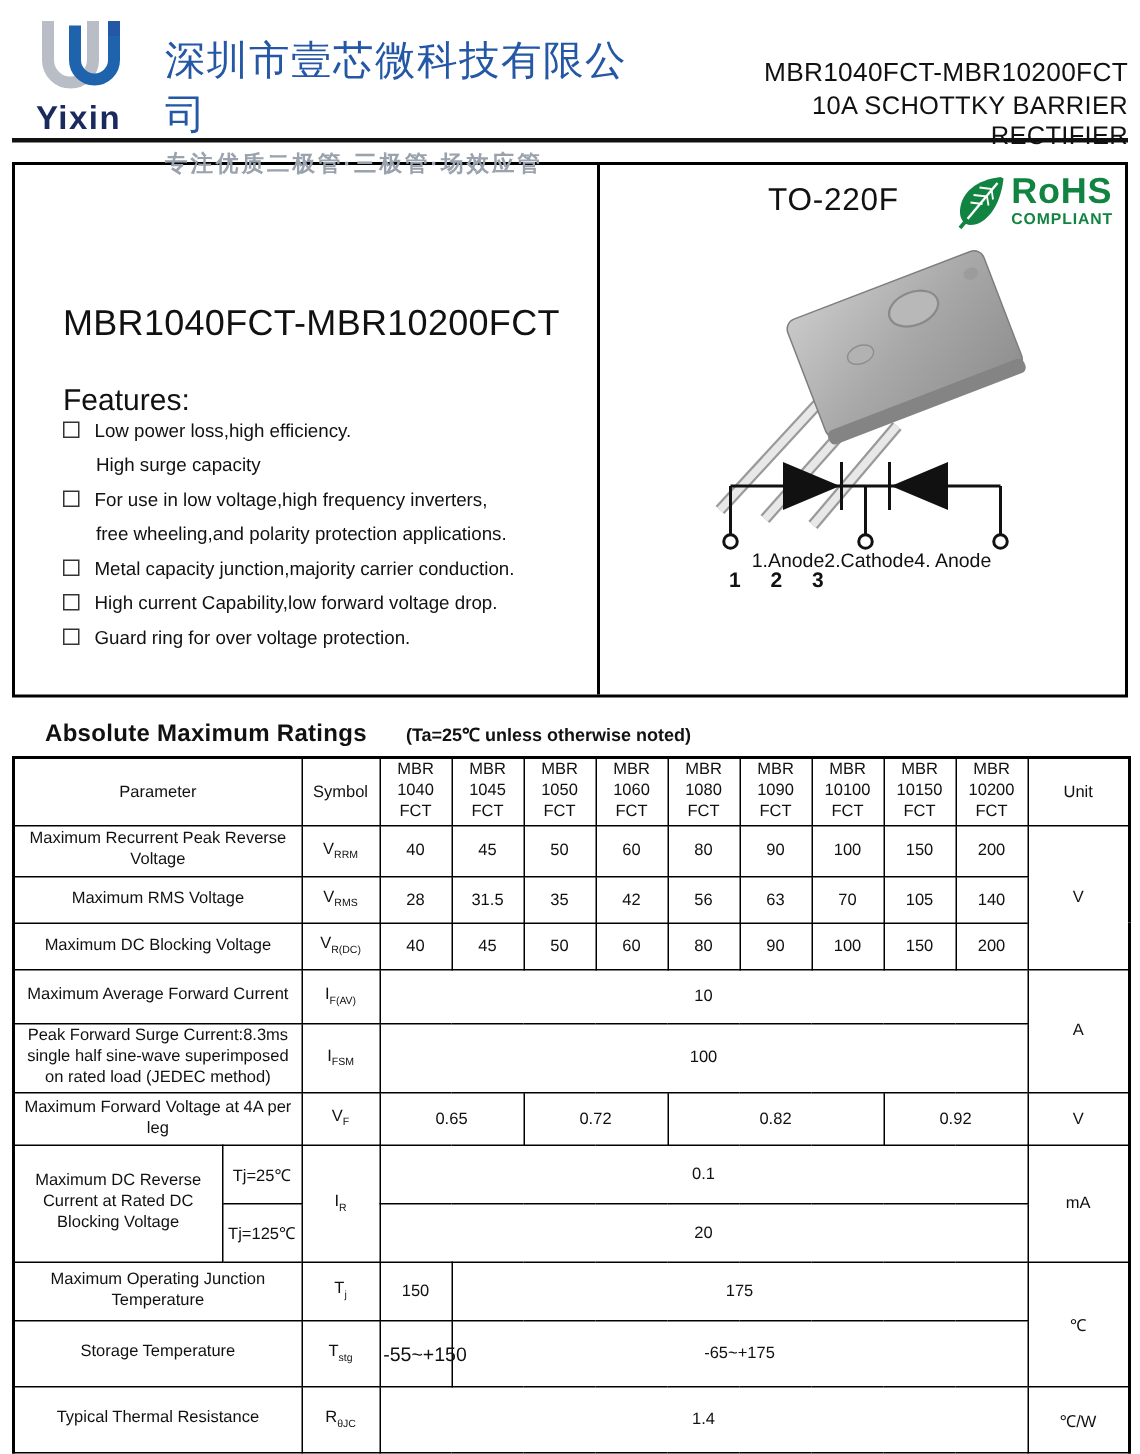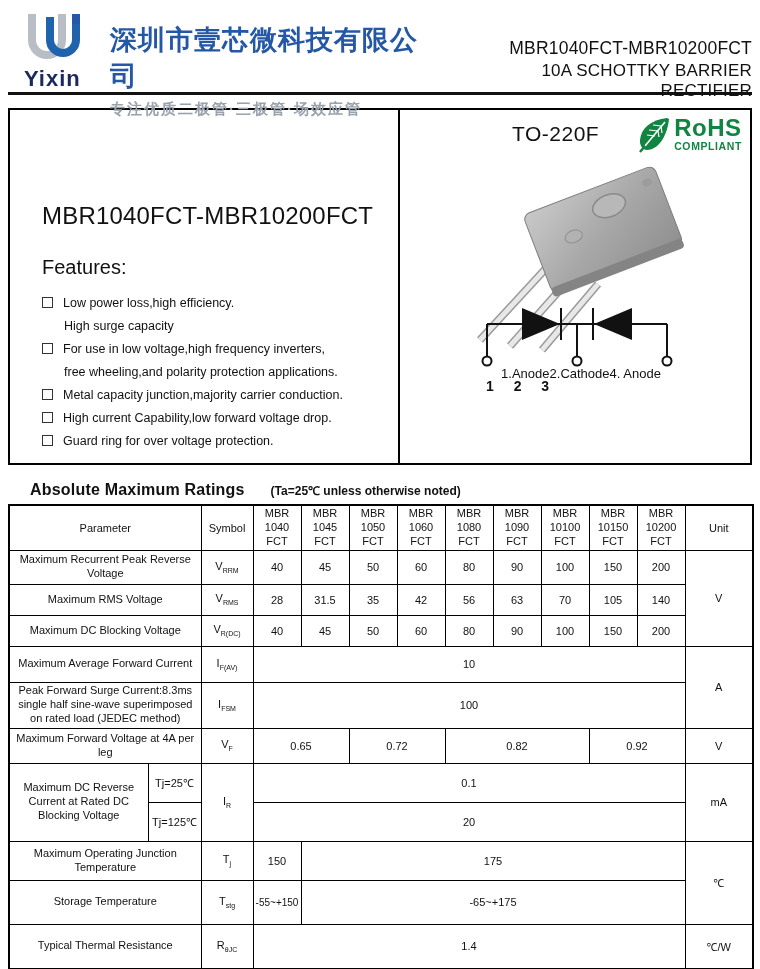--- a/index.html
+++ b/index.html
@@ -5,33 +5,33 @@
   * { box-sizing: border-box; margin: 0; padding: 0; }
   html,body { background:#fff; }
   body {
     width: 760px; height: 969px; overflow: hidden; position: relative;
     font-family: "Liberation Sans", sans-serif; color: #111;
   }
   
   .header { display:flex; align-items:flex-start; padding: 8px 8px 0 10px; height: 90px; }
   .logo-wrap { width: 92px; flex: 0 0 92px; }
   .brand { padding-top: 14px; margin-left: 8px; }
-  .brand-cn { font-size: 27px; font-weight: bold; color: #2458a6; letter-spacing: 1px; }
+  .brand-cn { font-size: 27px; font-weight: normal; color: #2458a6; letter-spacing: 1px; }
   .brand-tag { font-size: 15px; font-weight: bold; color: #9aa3ad; letter-spacing: 2px; margin-top: 6px; }
   .head-right { margin-left:auto; text-align: right; padding-top: 30px; }
   .head-part { font-size: 17.5px; color:#111; letter-spacing: .2px; }
   .head-desc { font-size: 17px; color:#111; margin-top: 2px; letter-spacing: .2px; }
   .rule-thick { height: 3px; background: #111; margin: 2px 8px 0 8px; }
 
   
   .ovbox { margin: 13px 8px 0 8px; border: 2px solid #000; height: 357px; display: flex; }
   .ov-left { flex: 1 1 auto; padding-left: 32px; }
   .ov-title { margin-top: 92px; font-size: 24px; color:#111; letter-spacing: .2px; }
   .feat-head { margin-top: 26px; font-size: 20px; }
-  .feat-list { margin-top: 16px; font-size: 12.5px; }
+  .feat-list { font-size: 12.5px; }
   .feat-line { display:flex; align-items:flex-start; margin-bottom: 6px; line-height: 17px; }
   .cbx { display:inline-block; width: 11px; height: 11px; border: 1px solid #333; margin: 2px 10px 0 0; flex: 0 0 11px; }
   .cont { margin-left: 22px; }
   .ov-right { width: 352px; flex: 0 0 352px; border-left: 2px solid #000; position: relative; }
   .pkg-label { position:absolute; top: 12px; left: 112px; font-size: 21px; letter-spacing: .5px; }
   .rohs { position:absolute; top: 6px; right: 8px; display:flex; align-items:flex-start; }
   .rohs-text { margin-left: 3px; color:#128442; line-height: 1; }
   .rohs-l1 { font-size: 24px; font-weight: bold; letter-spacing: .5px; }
   .rohs-l2 { font-size: 10.5px; font-weight: bold; letter-spacing: .6px; margin-top: 1px; text-align: center; }
   .pkg-svg { position:absolute; top: 52px; left: 22px; }
@@ -307,21 +307,21 @@
     <td class="param" colspan="2">Maximum Operating Junction Temperature</td>
     <td><span>T</span><sub>j</sub></td>
     <td>150</td>
     <td colspan="8">175</td>
     <td rowspan="2">℃</td>
   </tr>
 
   <tr style="height:44px">
     <td class="param" colspan="2">Storage Temperature</td>
     <td><span>T</span><sub>stg</sub></td>
-    <td style="font-size:10px">-55~+150</td>
+    <td style="font-size:13px">-55~+150</td>
     <td colspan="8">-65~+175</td>
   </tr>
 
   <tr style="height:45px">
     <td class="param" colspan="2">Typical Thermal Resistance</td>
     <td><span>R</span><sub>θJC</sub></td>
     <td colspan="9">1.4</td>
     <td>℃/W</td>
   </tr>
 </tbody>

